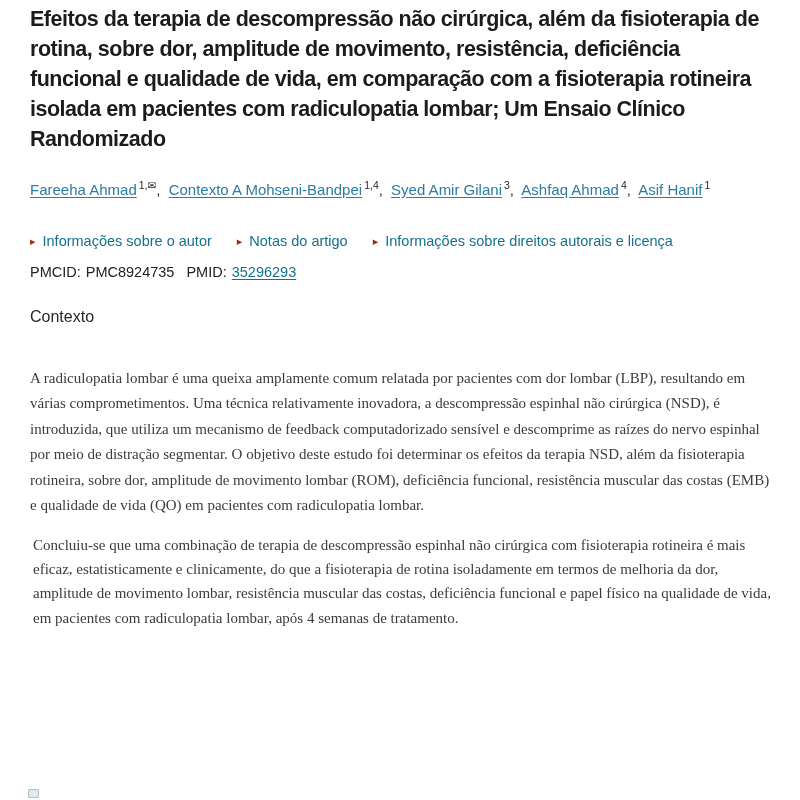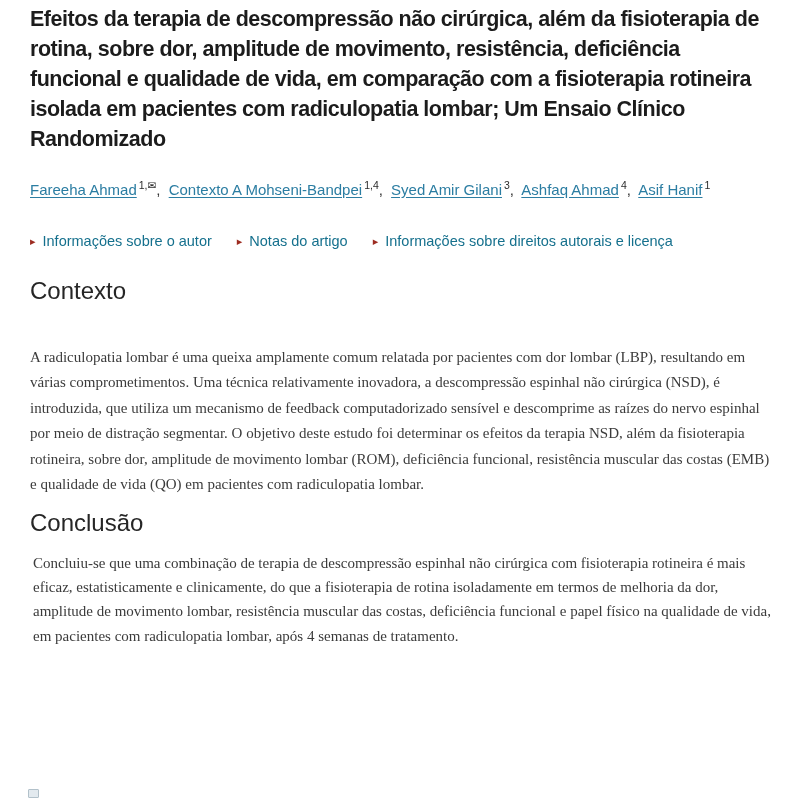--- a/index.html
+++ b/index.html
@@ -81,21 +81,21 @@
   .pmid-link {
     color: #15708d;
     text-decoration: underline;
     text-underline-offset: 2px;
     cursor: pointer;
   }
   
   .section-heading {
     font-family: "Liberation Sans", "DejaVu Sans", sans-serif;
     font-weight: 400;
-    font-size: 24px;
+    font-size: 16px;
     color: #262626;
     margin: 0;
   }
   .heading-contexto { margin-top: 28px; }
   .heading-conclusao { margin-top: 11px; }
   .body-paragraph {
     font-family: "Liberation Serif", "DejaVu Serif", serif;
     font-size: 15px;
     color: #3b3b3b;
     margin: 0;
@@ -145,22 +145,24 @@
     <a class="disclosure-link">
         <span class="marker-icon">▸</span>
         <span>Notas do artigo</span>
       </a>
     <a class="disclosure-link">
         <span class="marker-icon">▸</span>
         <span>Informações sobre direitos autorais e licença</span>
       </a>
   </div>
 
+  <div class="ids-row">
+    <span class="id-label">PMCID:</span><span class="id-value">PMC8924735</span><span class="id-label">PMID:</span><a class="pmid-link">35296293</a>
+  </div>
 
   <h2 class="section-heading heading-contexto">Contexto</h2>
   <p class="body-paragraph para-contexto">A radiculopatia lombar é uma queixa amplamente comum relatada por pacientes com dor lombar (LBP), resultando em várias comprometimentos. Uma técnica relativamente inovadora, a descompressão espinhal não cirúrgica (NSD), é introduzida, que utiliza um mecanismo de feedback computadorizado sensível e descomprime as raízes do nervo espinhal por meio de distração segmentar. O objetivo deste estudo foi determinar os efeitos da terapia NSD, além da fisioterapia rotineira, sobre dor, amplitude de movimento lombar (ROM), deficiência funcional, resistência muscular das costas (EMB) e qualidade de vida (QO) em pacientes com radiculopatia lombar.</p>
 
-  <h2 class="section-heading heading-conclusao">Conclusão</h2>
   <p class="body-paragraph para-conclusao">Concluiu-se que uma combinação de terapia de descompressão espinhal não cirúrgica com fisioterapia rotineira é mais eficaz, estatisticamente e clinicamente, do que a fisioterapia de rotina isoladamente em termos de melhoria da dor, amplitude de movimento lombar, resistência muscular das costas, deficiência funcional e papel físico na qualidade de vida, em pacientes com radiculopatia lombar, após 4 semanas de tratamento.</p>
 
   <div class="bottom-artifact"></div>
 
 </div>
 
 </body></html>

